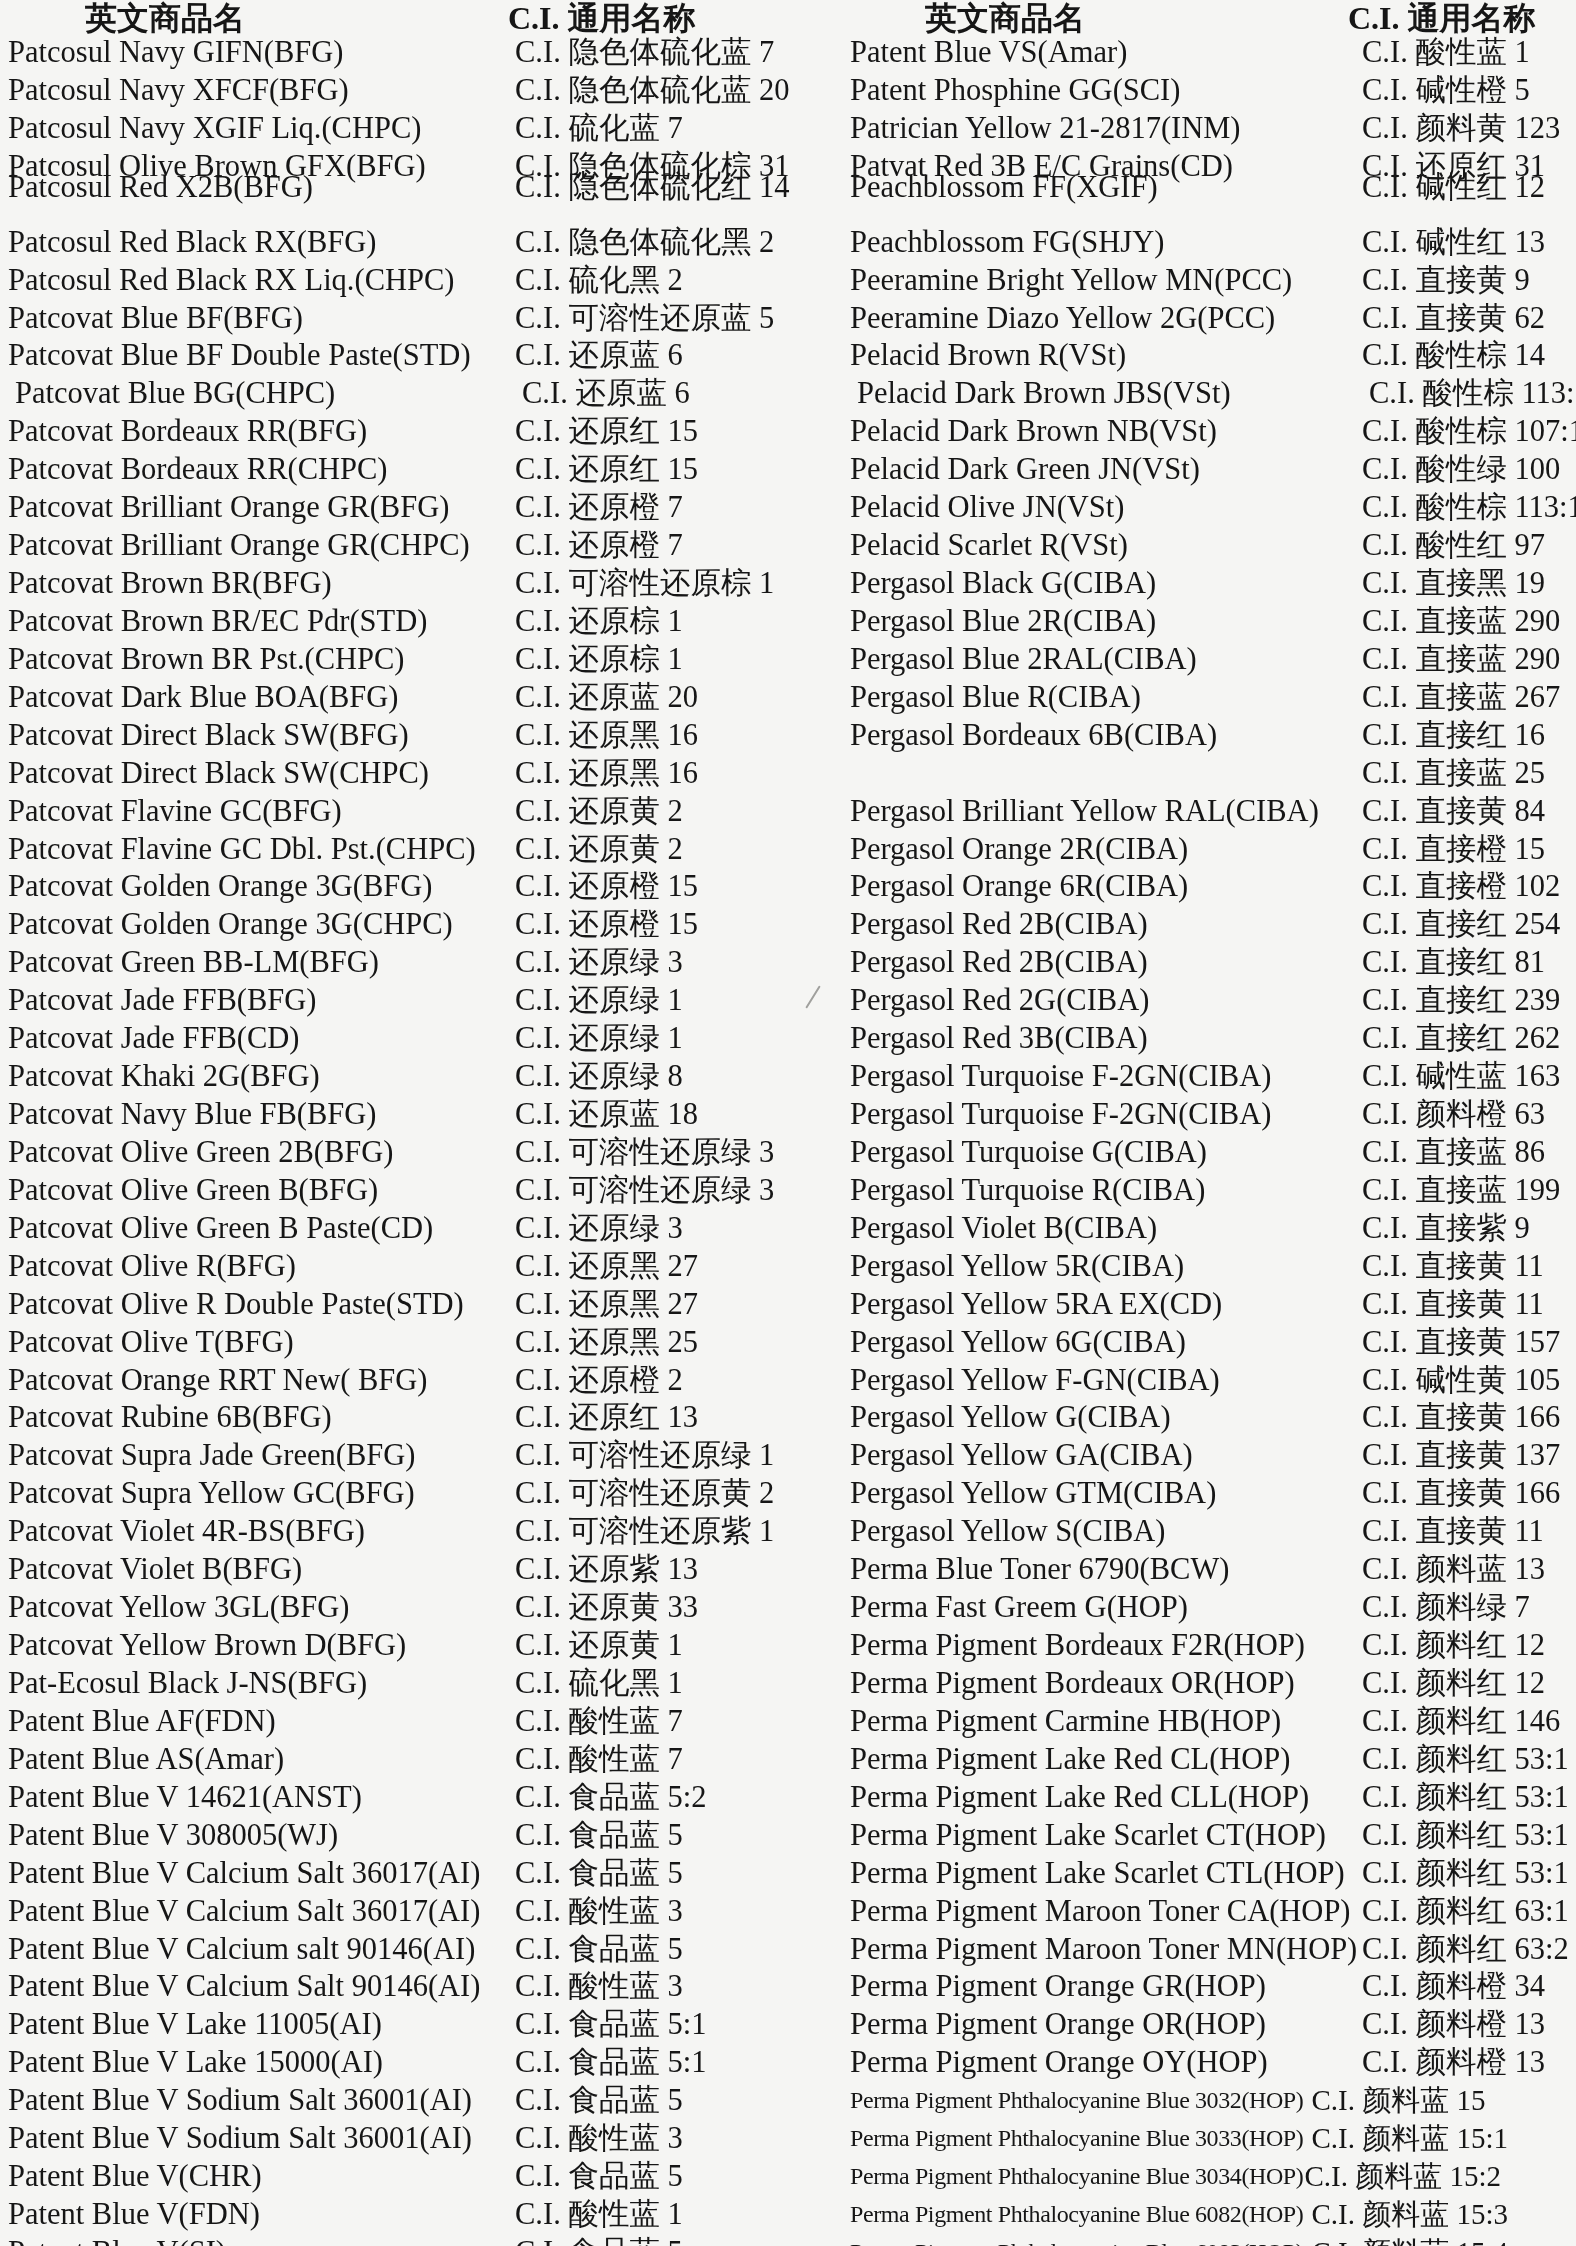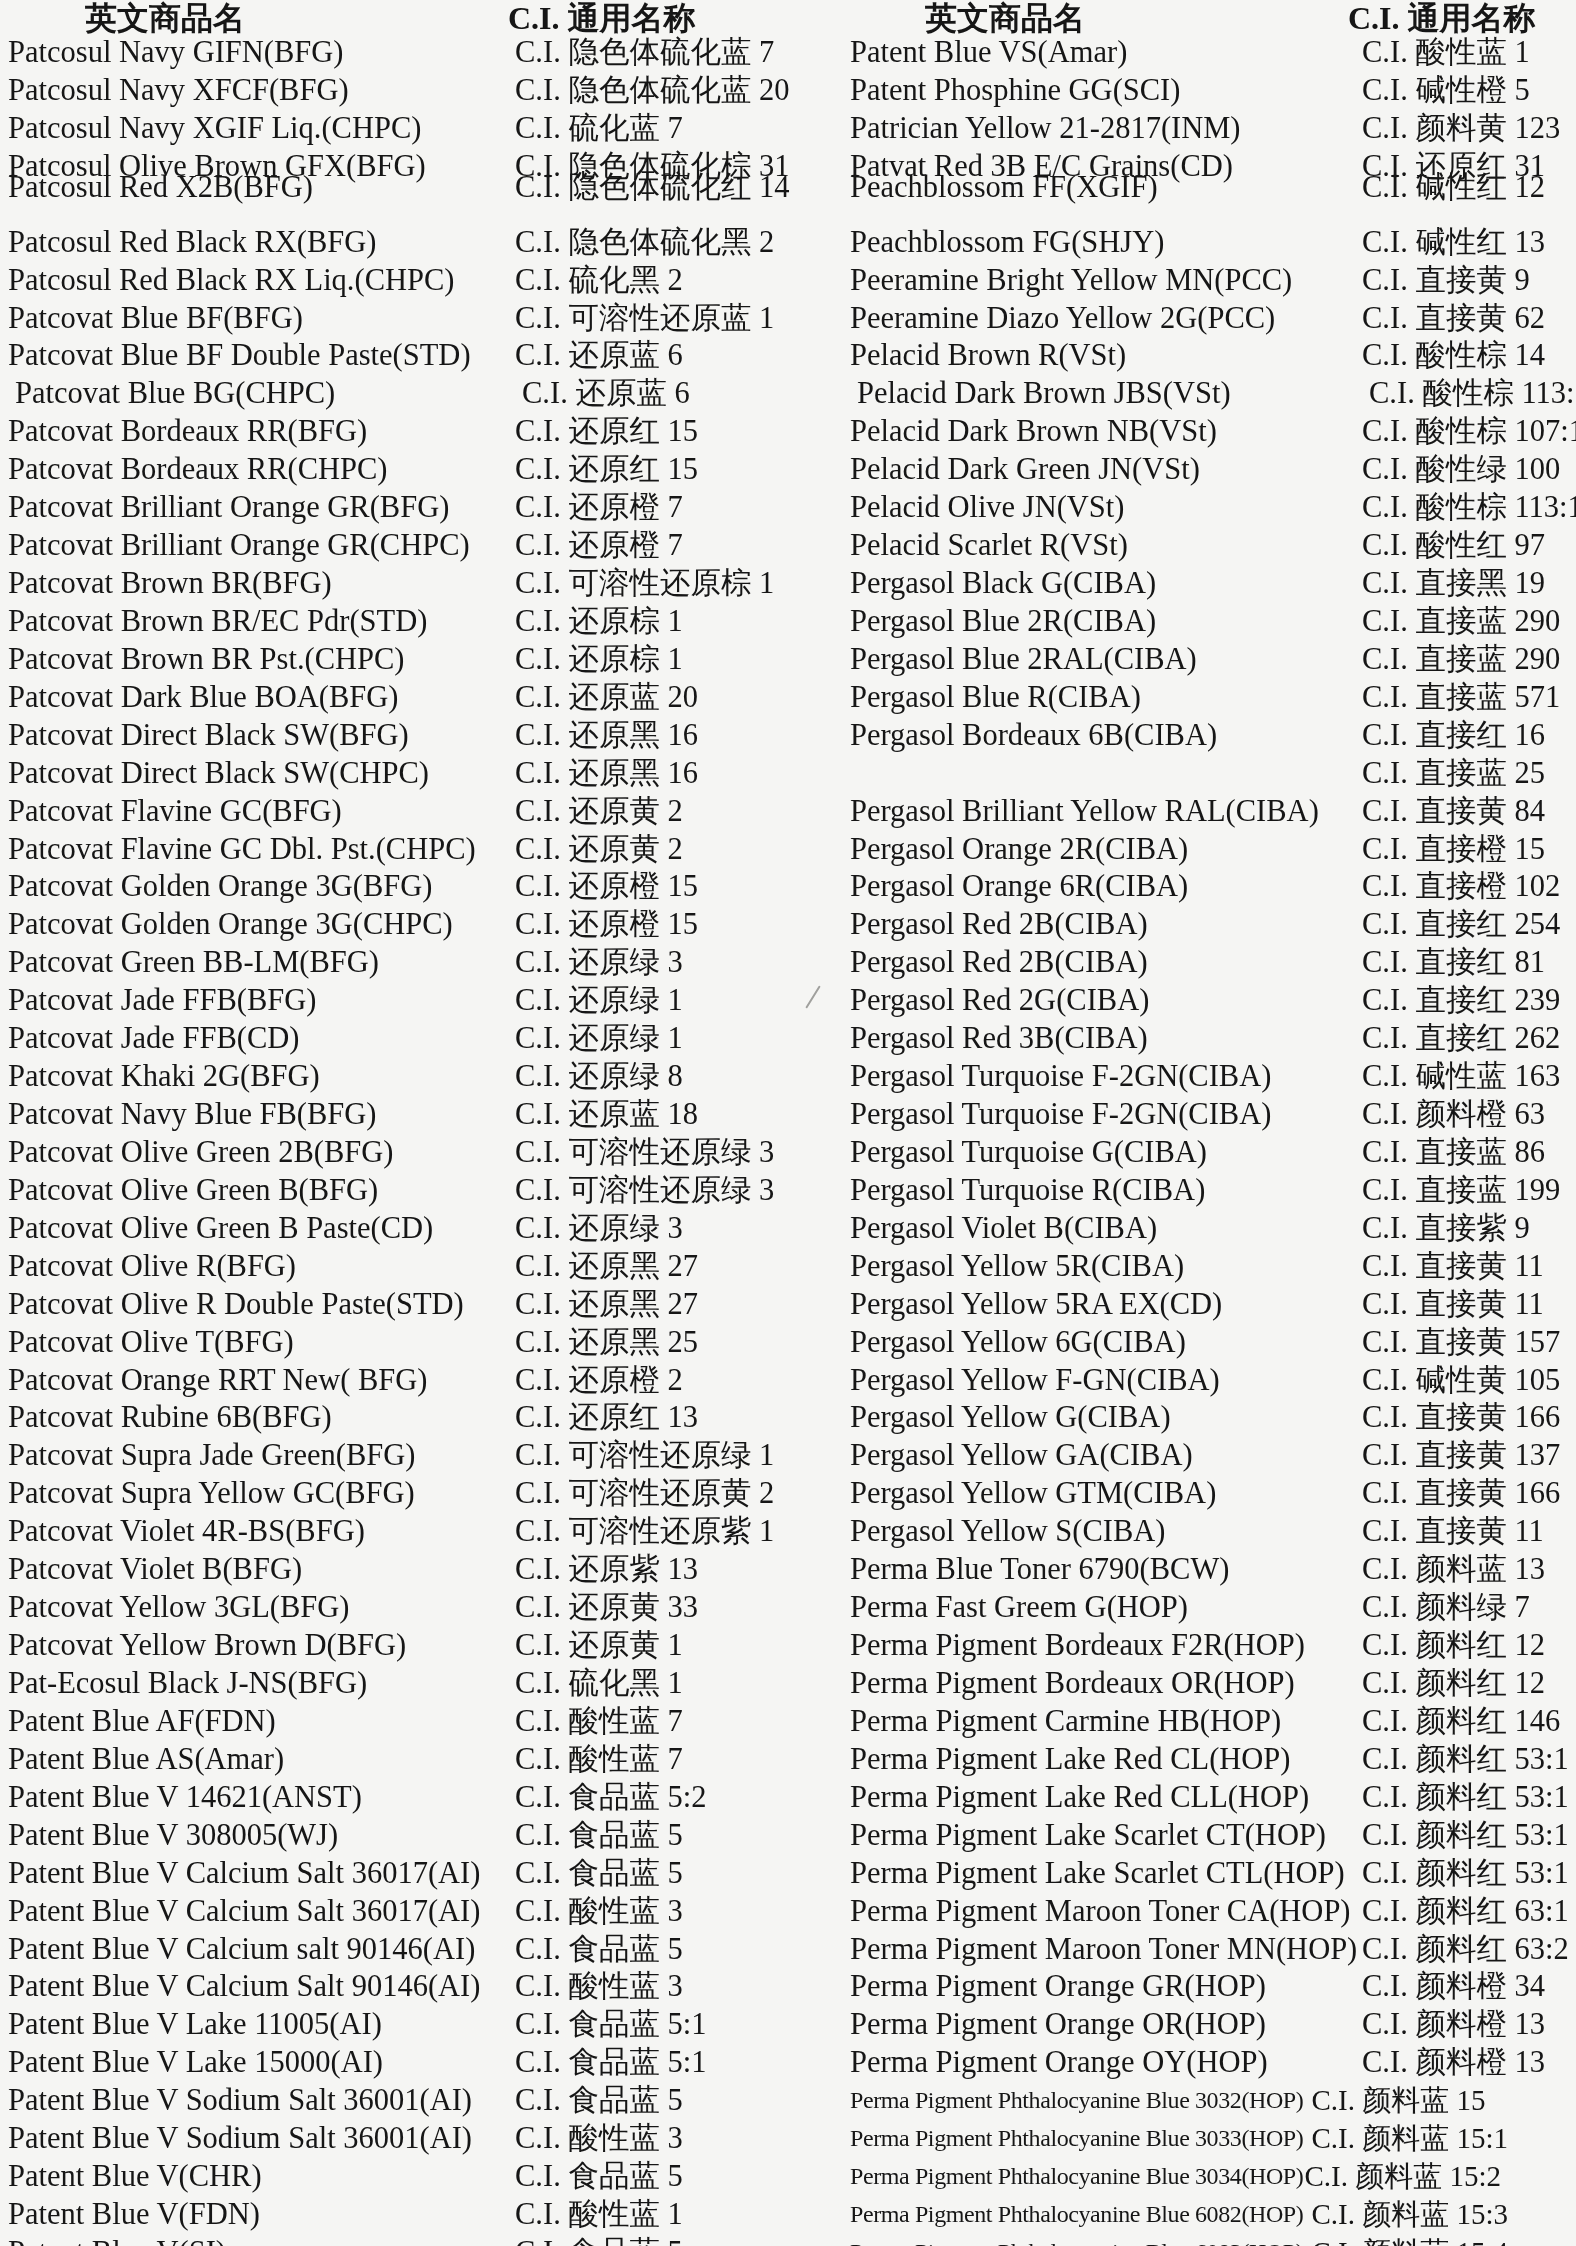--- a/index.html
+++ b/index.html
@@ -90,21 +90,21 @@
         <span class="cell c-ci-r">C.I. 碱性红 13</span>
       </div>
       <div class="row" style="top: 260.58px;">
         <span class="cell c-name-l">Patcosul Red Black RX Liq.(CHPC)</span>
         <span class="cell c-ci-l">C.I. 硫化黑 2</span>
         <span class="cell c-name-r">Peeramine Bright Yellow MN(PCC)</span>
         <span class="cell c-ci-r">C.I. 直接黄 9</span>
       </div>
       <div class="row" style="top: 298.51px;">
         <span class="cell c-name-l">Patcovat Blue BF(BFG)</span>
-        <span class="cell c-ci-l">C.I. 可溶性还原蓝 1</span>
+        <span class="cell c-ci-l">C.I. 可溶性还原蓝 5</span>
         <span class="cell c-name-r">Peeramine Diazo Yellow 2G(PCC)</span>
         <span class="cell c-ci-r">C.I. 直接黄 62</span>
       </div>
       <div class="row" style="top: 336.44px;">
         <span class="cell c-name-l">Patcovat Blue BF Double Paste(STD)</span>
         <span class="cell c-ci-l">C.I. 还原蓝 6</span>
         <span class="cell c-name-r">Pelacid Brown R(VSt)</span>
         <span class="cell c-ci-r">C.I. 酸性棕 14</span>
       </div>
       <div class="row" style="top: 374.37px; margin-left: 7px;">
@@ -152,21 +152,21 @@
       <div class="row" style="top: 639.88px;">
         <span class="cell c-name-l">Patcovat Brown BR Pst.(CHPC)</span>
         <span class="cell c-ci-l">C.I. 还原棕 1</span>
         <span class="cell c-name-r">Pergasol Blue 2RAL(CIBA)</span>
         <span class="cell c-ci-r">C.I. 直接蓝 290</span>
       </div>
       <div class="row" style="top: 677.81px;">
         <span class="cell c-name-l">Patcovat Dark Blue BOA(BFG)</span>
         <span class="cell c-ci-l">C.I. 还原蓝 20</span>
         <span class="cell c-name-r">Pergasol Blue R(CIBA)</span>
-        <span class="cell c-ci-r">C.I. 直接蓝 571</span>
+        <span class="cell c-ci-r">C.I. 直接蓝 267</span>
       </div>
       <div class="row" style="top: 715.74px;">
         <span class="cell c-name-l">Patcovat Direct Black SW(BFG)</span>
         <span class="cell c-ci-l">C.I. 还原黑 16</span>
         <span class="cell c-name-r">Pergasol Bordeaux 6B(CIBA)</span>
         <span class="cell c-ci-r">C.I. 直接红 16</span>
       </div>
       <div class="row" style="top: 753.67px;">
         <span class="cell c-name-l">Patcovat Direct Black SW(CHPC)</span>
         <span class="cell c-ci-l">C.I. 还原黑 16</span>

